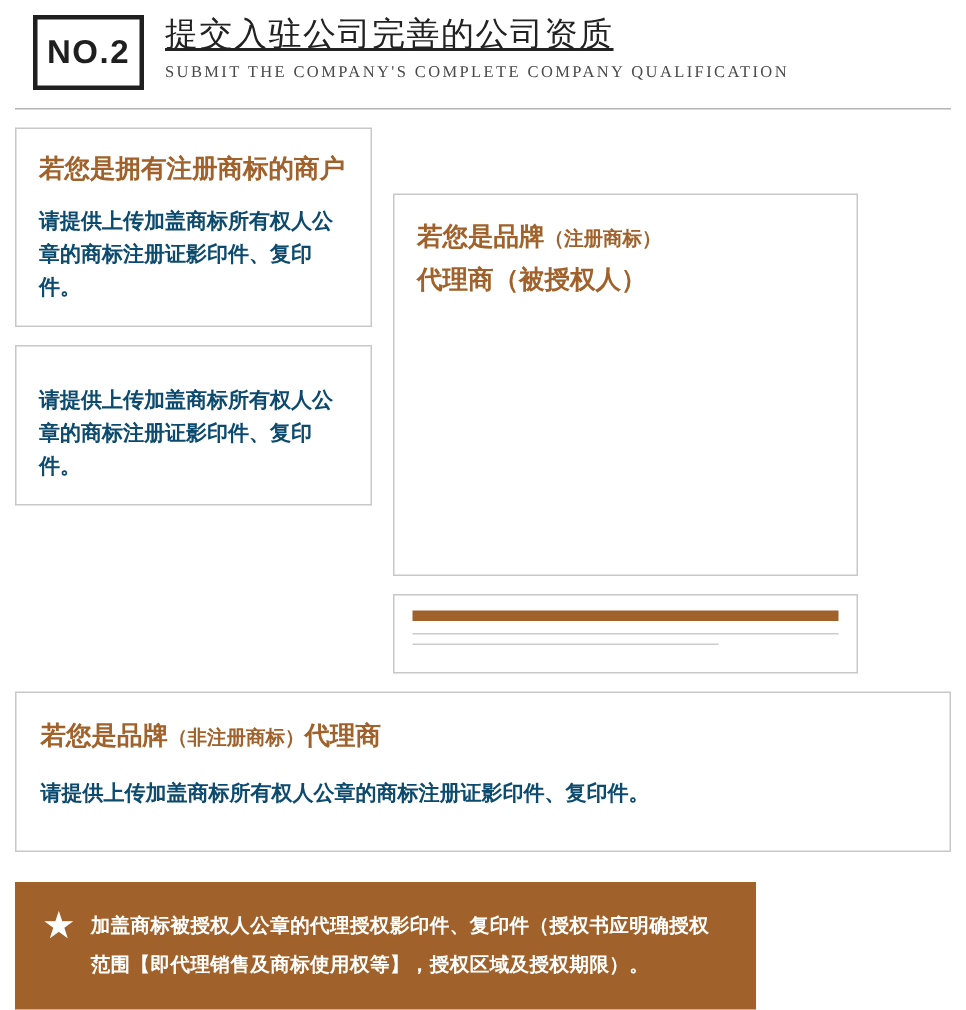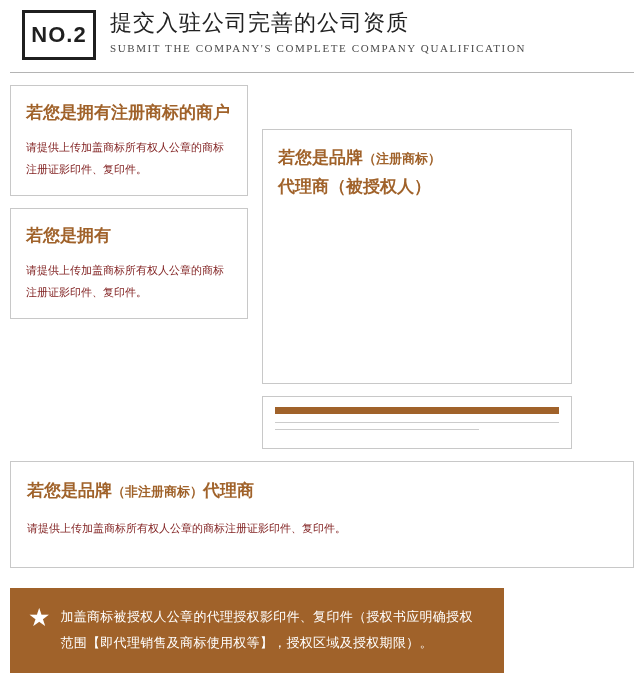--- a/index.html
+++ b/index.html
@@ -45,20 +45,21 @@
   }
   .header-text {
     margin-left: 14px;
     padding-top: 0px;
   }
   .header-cn {
     font-size: 22px;
     color: #222222;
     letter-spacing: 1px;
     line-height: 30px;
+    text-decoration: underline;
   }
   .header-en {
     font-size: 11px;
     color: #4a4a4a;
     letter-spacing: 1.6px;
     margin-top: 4px;
     font-family: Liberation Serif, serif;
   }
 
   .divider {
@@ -100,23 +101,24 @@
     margin-bottom: 10px;
   }
   .card-title .sub {
     font-size: 13px;
     font-weight: bold;
   }
   .card-title .line2 {
     display: block;
   }
   .card-body {
-    font-size: 11px;
-    color: #7f1d1d;
+    font-size: 14px;
+    color: #0c4a6e;
     line-height: 22px;
+    font-weight: bold;
   }
 
   .right-card {
     min-height: 255px;
     margin-top: 44px;
   }
   .right-card .card-title {
     font-size: 17px;
     line-height: 28px;
   }
@@ -170,21 +172,21 @@
   .star {
     font-size: 25px;
     line-height: 24px;
     color: #ffffff;
     flex: none;
     margin-right: 10px;
     margin-top: 1px;
   }
   .footer-text {
     font-size: 13px;
-    font-weight: normal;
+    font-weight: bold;
     line-height: 26px;
     letter-spacing: 0.3px;
   }
 </style>
 </head>
 <body>
 
 <div class="page">
 
   <div class="header">
@@ -201,21 +203,20 @@
 
     <div class="col-left">
 
       <div class="card">
         <div class="card-title">若您是拥有注册商标的商户</div>
         <div class="card-body">请提供上传加盖商标所有权人公章的商标注册证影印件、复印件。</div>
       </div>
 
       <div class="card">
         <div class="card-title">
-          <span class="line2">若您是拥有</span>
         </div>
         <div class="card-body">请提供上传加盖商标所有权人公章的商标注册证影印件、复印件。</div>
       </div>
 
     </div>
 
     <div class="col-right">
 
       <div class="card right-card">
         <div class="card-title">

